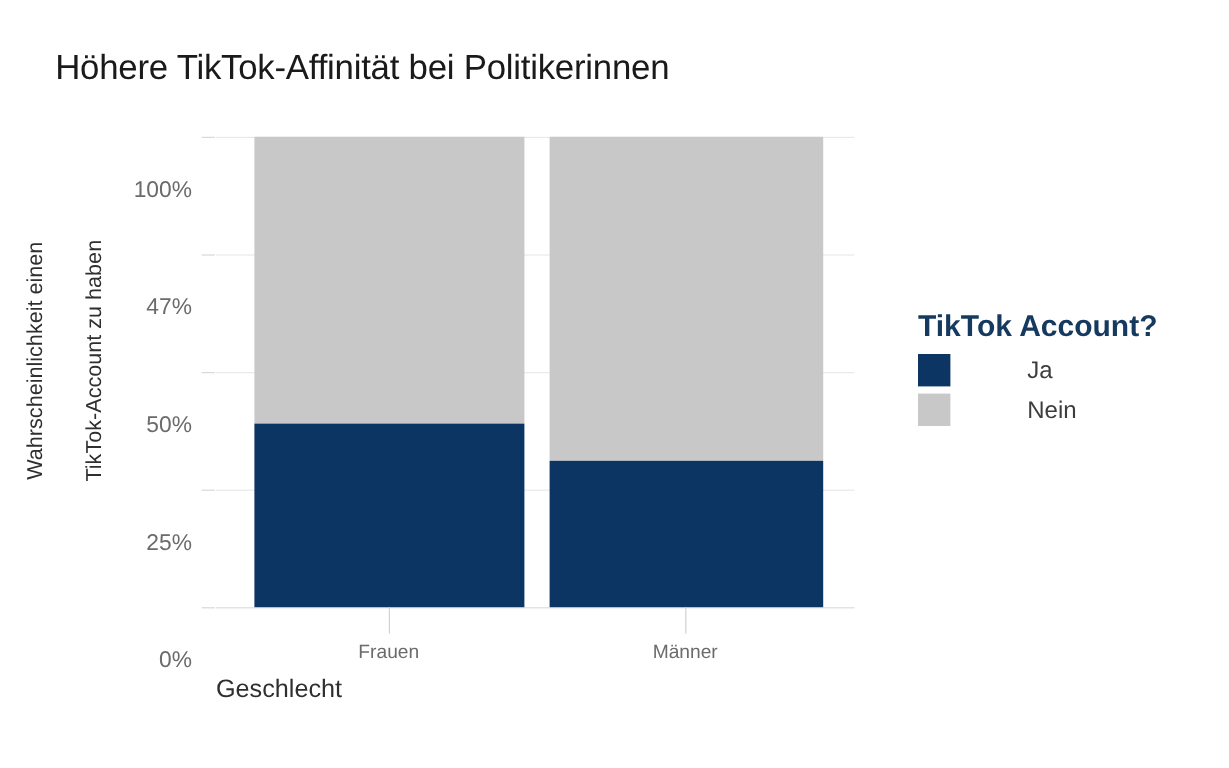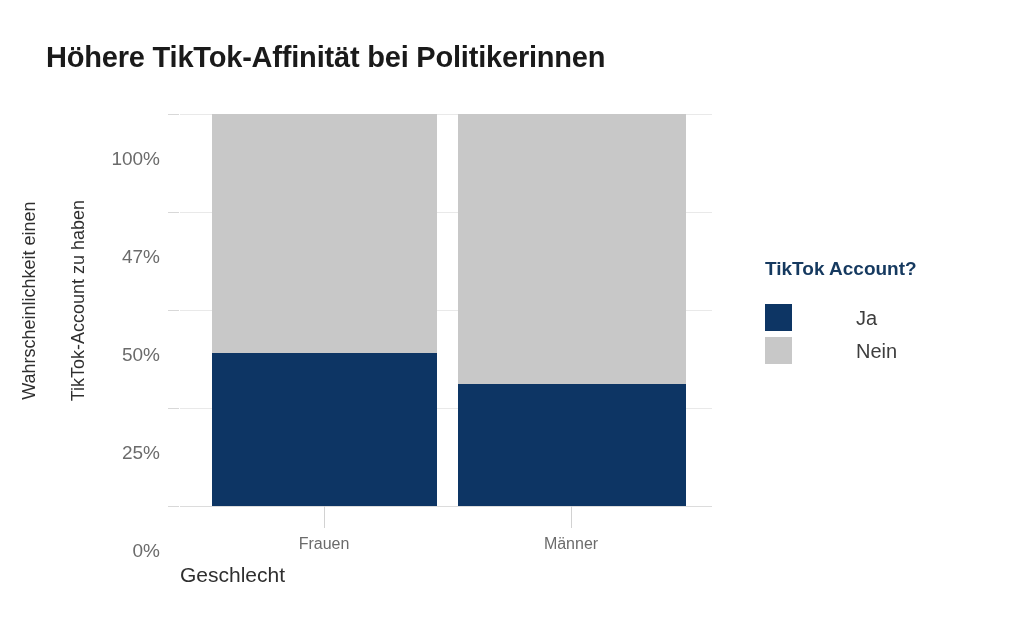--- a/index.html
+++ b/index.html
@@ -15,21 +15,21 @@
     font-family: "Liberation Sans", sans-serif;
     -webkit-font-smoothing: antialiased;
   }
 
   
   #chart-title {
     position: absolute;
     left: 46px;
     top: 41px;
     font-size: 29px;
-    font-weight: bold;
+    font-weight: normal;
     color: #1a1a1a;
     letter-spacing: -0.2px;
     white-space: nowrap;
   }
 
   
   
   #plot-area {
     position: absolute;
     left: 180px;
@@ -126,24 +126,24 @@
     color: #2f2f2f;
   }
 
   
   #legend {
     position: absolute;
     left: 765px;
     top: 258px;
   }
   #legend-title {
-    font-size: 19px;
+    font-size: 25px;
     font-weight: bold;
     color: #15395f;
-    margin-bottom: 24px;
+    margin-bottom: 8px;
     white-space: nowrap;
   }
   .legend-item {
     display: flex;
     align-items: center;
     margin-bottom: 6px;
     gap: 47px;
   }
   .legend-swatch {
     width: 27px;

